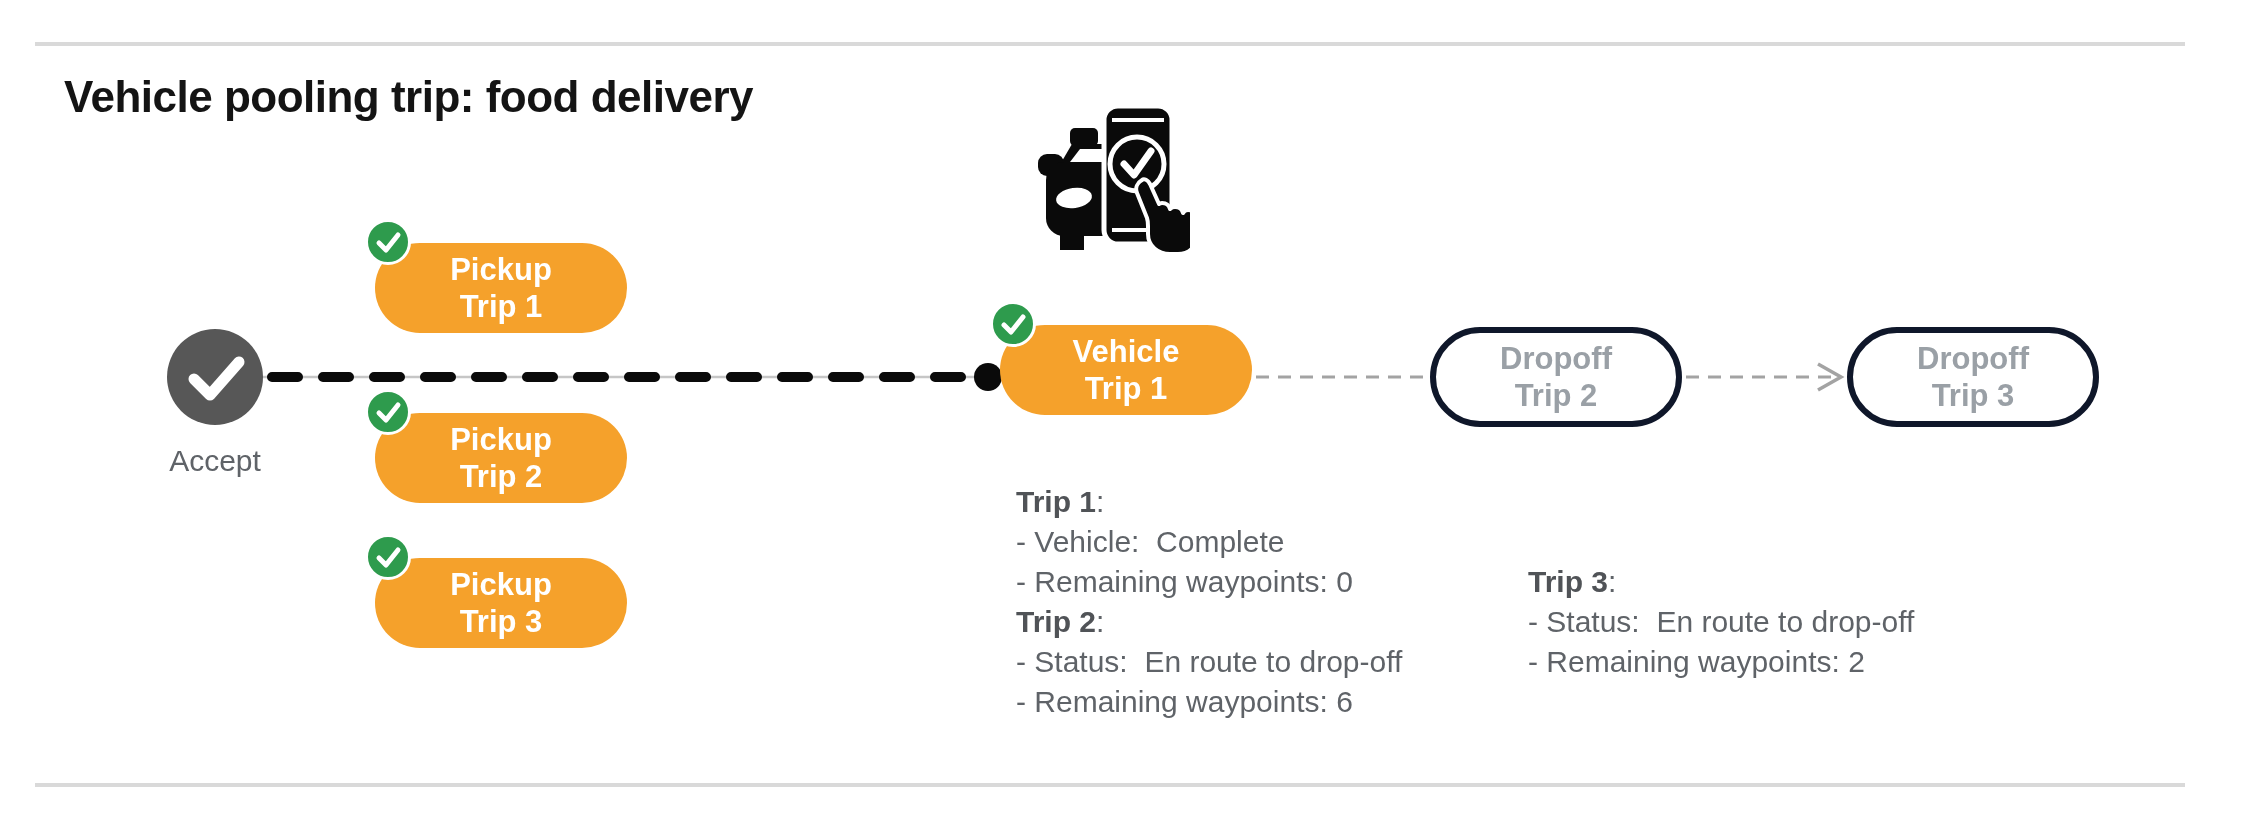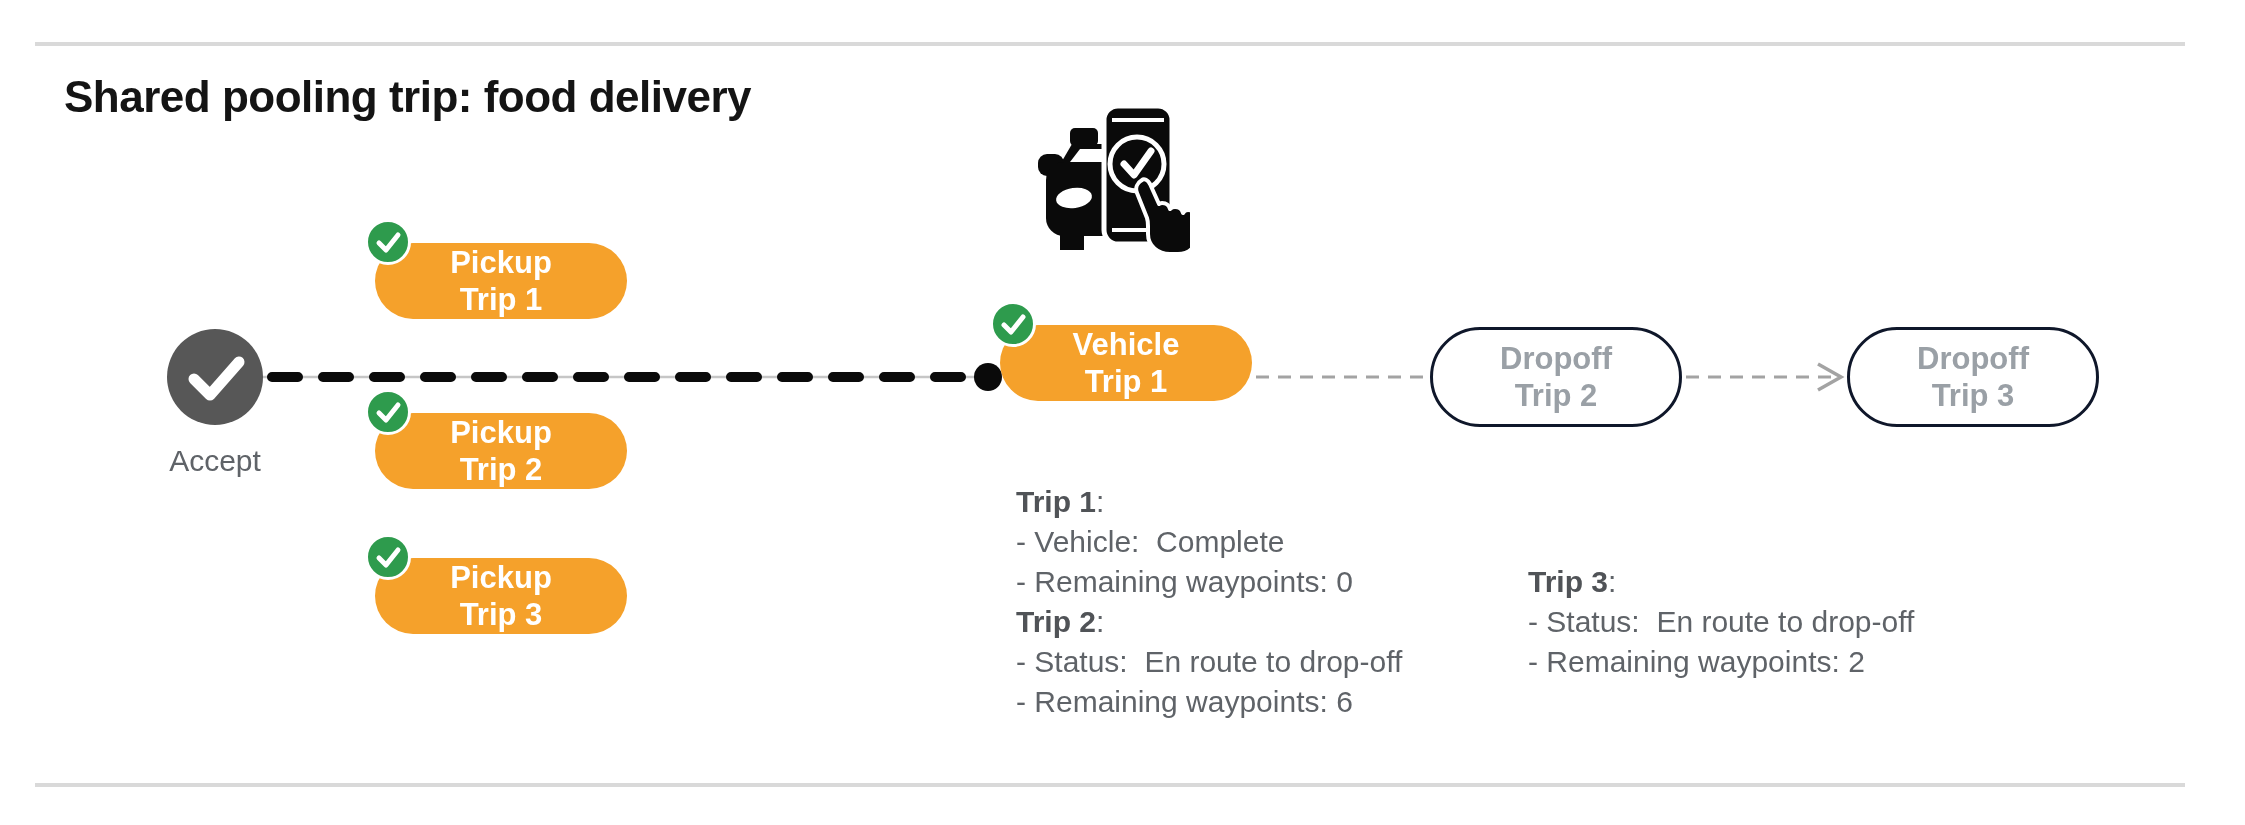--- a/index.html
+++ b/index.html
@@ -70,35 +70,35 @@
     top: 443px;
     width: 300px;
     text-align: center;
     font-size: 30px;
     line-height: 36px;
     color: #5f6368;
   }
   .pill {
     position: absolute;
     width: 252px;
-    height: 76px;
+    height: 90px;
     border-radius: 51px;
     display: flex;
     flex-direction: column;
     align-items: center;
     justify-content: center;
     font-size: 31px;
     font-weight: 700;
     line-height: 37px;
     box-sizing: border-box;
   }
   .pill.active { background: #f5a12b; color: #ffffff; }
   .pill.inactive {
     background: #ffffff;
-    border: 3px solid #0f172a;
+    border: 6px solid #0f172a;
     color: #9aa0a6;
     height: 100px;
     border-radius: 50px;
   }
   .pill.pickup-1 { left: 375px; top: 243px; }
   .pill.pickup-2 { left: 375px; top: 413px; }
   .pill.pickup-3 { left: 375px; top: 558px; }
   .pill.complete-1 { left: 1000px; top: 325px; }
   .pill.dropoff-2 { left: 1430px; top: 327px; }
   .pill.dropoff-3 { left: 1847px; top: 327px; }
@@ -127,21 +127,21 @@
   .trip-name { font-weight: 700; color: #505357; }
 </style>
 </head>
 <body>
 
 <div class="canvas">
 
   <div class="rule top"></div>
   <div class="rule bottom"></div>
 
-  <div class="title">Shared pooling trip: food delivery</div>
+  <div class="title">Vehicle pooling trip: food delivery</div>
 
   <svg class="connector-svg" viewBox="0 0 2245 825" aria-hidden="true">
     <line x1="230" y1="377" x2="986" y2="377" stroke="#c6c6c6" stroke-width="2.5"></line>
     <line x1="272" y1="377" x2="968" y2="377" stroke="#0a0a0a" stroke-width="10" stroke-linecap="round" stroke-dasharray="26 25"></line>
     <circle cx="988" cy="377" r="14" fill="#0a0a0a"></circle>
     <line x1="1256" y1="377" x2="1428" y2="377" stroke="#a3a3a3" stroke-width="3" stroke-dasharray="13 9"></line>
     <line x1="1686" y1="377" x2="1834" y2="377" stroke="#a3a3a3" stroke-width="3" stroke-dasharray="13 9"></line>
     <polyline points="1818,364 1841,377 1818,390" fill="none" stroke="#a3a3a3" stroke-width="3.5"></polyline>
   </svg>
 

